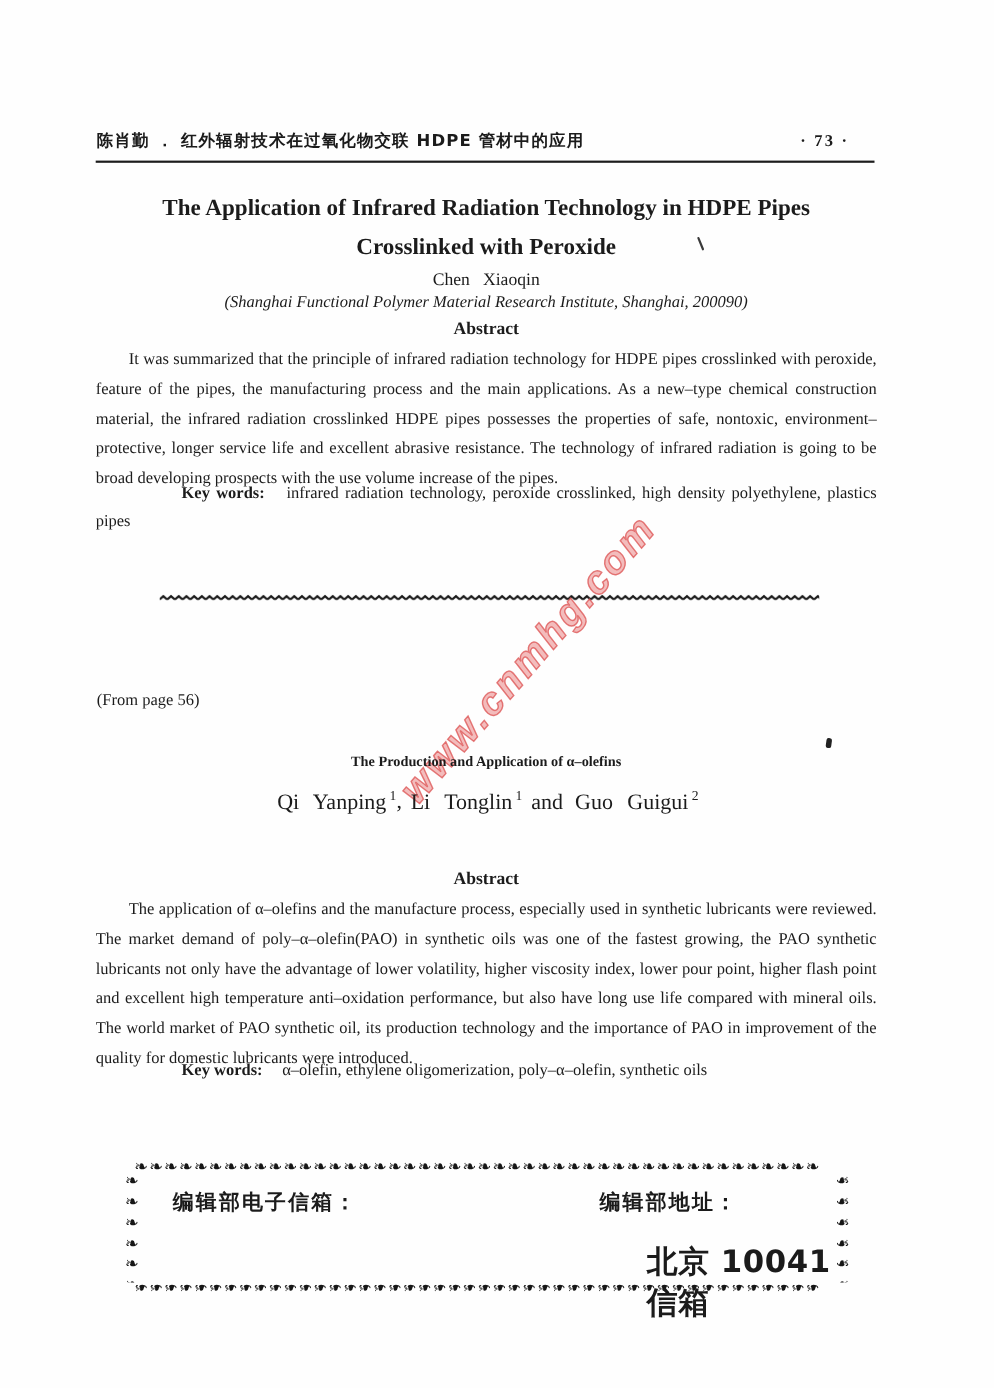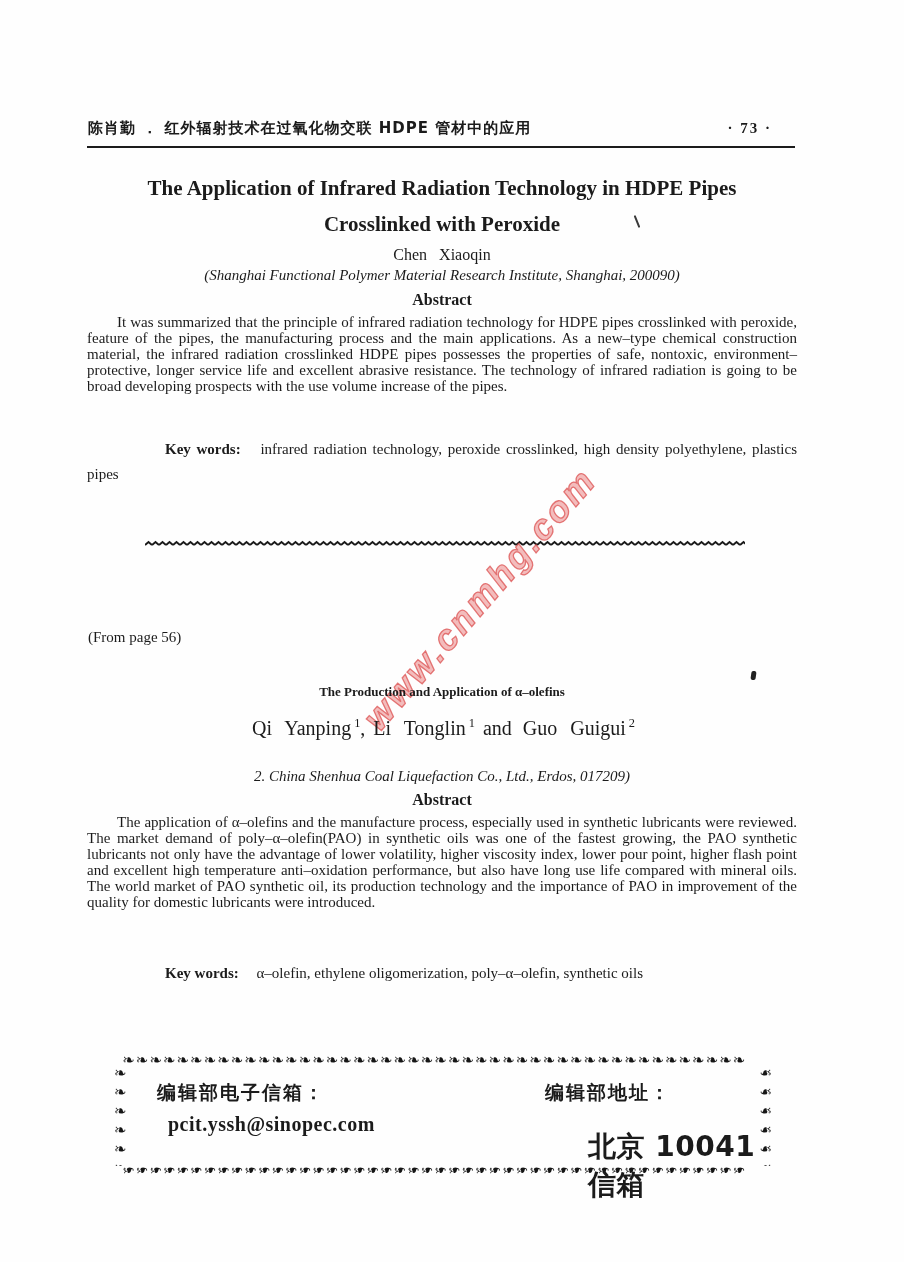--- a/index.html
+++ b/index.html
@@ -23,21 +23,21 @@
   .page-number { font-size:15px; font-weight:700; letter-spacing:2px; }
   .head-rule {
     position:absolute; left:87px; top:146px; width:708px; height:2px;
     background:#1c1c1c;
   }
 
   
   .center-line { position:absolute; left:87px; width:710px; text-align:center; }
   .para {
     position:absolute; left:87px; width:710px;
-    font-size:15px; line-height:16px; text-align:justify; text-indent:2em;
+    font-size:15px; line-height:27px; text-align:justify; text-indent:2em;
   }
   .title-text { font-weight:700; }
   sup { font-size:0.62em; }
 
   .t1l1 { top:176px; font-size:21px; font-weight:700; }
   .t1l2 { top:212px; font-size:21px; font-weight:700; }
   .authors1 { top:246px; font-size:16px; word-spacing:8px;text-align:center; }
   .affil { font-style:italic; font-size:15px; }
   .affil1 { top:267px; }
   .abs-head { font-size:16px; font-weight:700; }
@@ -147,33 +147,31 @@
   <div class="watermark">www.cnmhg.com</div>
   <div class="stray-b"></div>
 
   <div class="center-line t2 title-text">The Production and Application of α–olefins</div>
   <div class="center-line authors2">
     <span class="an">Qi Yanping</span><sup>1</sup><span>,</span>
     <span class="an">Li Tonglin</span><sup>1</sup>
     <span class="an">and</span>
     <span class="an">Guo Guigui</span><sup>2</sup>
   </div>
-  <div class="center-line affil affil2b">2. China Shenhua Coal Liquefaction Co., Ltd., Erdos, 017209)</div>
   <div class="center-line abs-head abs2h">Abstract</div>
   <p class="para abs2">The application of α–olefins and the manufacture process, especially used in synthetic lubricants were reviewed. The market demand of poly–α–olefin(PAO) in synthetic oils was one of the fastest growing, the PAO synthetic lubricants not only have the advantage of lower volatility, higher viscosity index, lower pour point, higher flash point and excellent high temperature anti–oxidation performance, but also have long use life compared with mineral oils. The world market of PAO synthetic oil, its production technology and the importance of PAO in improvement of the quality for domestic lubricants were introduced.</p>
   <p class="para kw kw2">
     <span class="kw-label">Key words:</span>
     <span>α–olefin, ethylene oligomerization, poly–α–olefin, synthetic oils</span>
   </p>
 
   <div class="footer-box">
     <div class="orn orn-top">❧❧❧❧❧❧❧❧❧❧❧❧❧❧❧❧❧❧❧❧❧❧❧❧❧❧❧❧❧❧❧❧❧❧❧❧❧❧❧❧❧❧❧❧❧❧</div>
     <div class="orn orn-bottom">❧❧❧❧❧❧❧❧❧❧❧❧❧❧❧❧❧❧❧❧❧❧❧❧❧❧❧❧❧❧❧❧❧❧❧❧❧❧❧❧❧❧❧❧❧❧</div>
     <div class="orn orn-left">❧❧❧❧❧❧❧</div>
     <div class="orn orn-right">❧❧❧❧❧❧❧</div>
 
     <div class="fb-label fb-email-label">编辑部电子信箱：</div>
-    <div class="fb-value fb-email-value">pcit.yssh@sinopec.com</div>
     <div class="fb-label fb-addr-label">编辑部地址：</div>
     <div class="fb-value fb-addr-value">北京 10041 信箱</div>
   </div>
 
 </div>
 
 </body></html>

